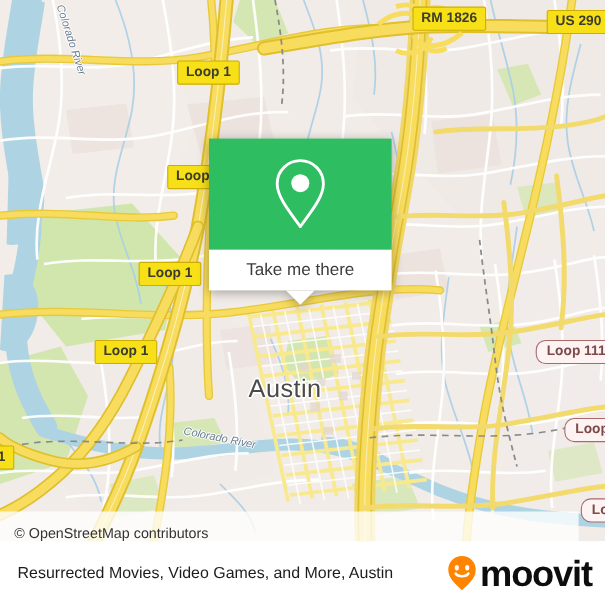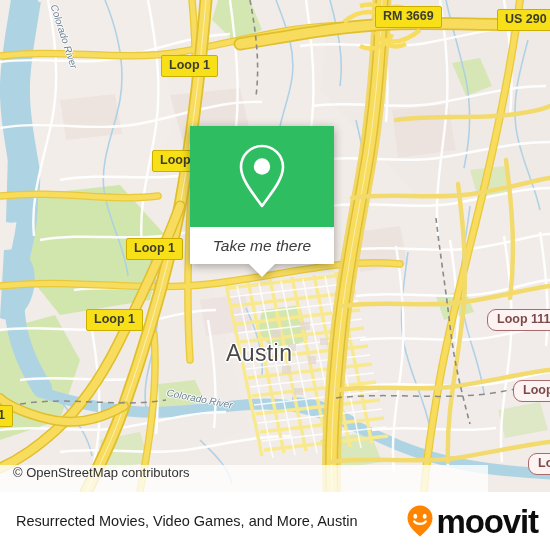--- a/index.html
+++ b/index.html
@@ -74,23 +74,22 @@
     color: #7d4a4a;
     padding: 3px 9px 4px 9px;
     border-radius: 9px;
   }
 
   
   #popup {
     position: absolute;
     left: 190px;
     top: 126px;
-    width: 144px;
+    width: 166px;
     filter: drop-shadow(0 2px 5px rgba(0,0,0,0.33));
-    font-style: italic;
   }
   #popup-head {
     height: 101px;
     background: #2fbd62;
     display: flex;
     align-items: center;
     justify-content: center;
   }
   #popup-body {
     height: 37px;
@@ -112,25 +111,25 @@
     border-left: 13px solid transparent;
     border-right: 13px solid transparent;
     border-top: 13px solid #ffffff;
   }
 
   
   #attribution {
     position: absolute;
     left: 0;
     bottom: 0;
-    width: 488px;
+    width: 526px;
     height: 27px;
     background: rgba(255,255,255,0.78);
     display: flex;
-    align-items: flex-start;
+    align-items: flex-end;
   }
   #attribution-text {
     font-size: 13px;
     color: #333333;
     padding-left: 13px;
   }
 
   
   #footer {
     position: absolute;
@@ -414,21 +413,21 @@
         </g>
       </g>
     </svg>
 
     <div class="map-label city-label" style="left:226px; top:340px;">Austin</div>
 
     <div class="map-label river-label" style="left:59px; top:3px; transform:rotate(72deg); transform-origin:left top;">Colorado River</div>
 
     <div class="map-label river-label" style="left:168px; top:387px; transform:rotate(11deg); transform-origin:left top;">Colorado River</div>
 
-    <div class="shield shield-yellow" style="left:375px; top:6px;">RM 3669</div>
+    <div class="shield shield-yellow" style="left:375px; top:6px;">RM 1826</div>
     <div class="shield shield-yellow" style="left:497px; top:9px;">US 290</div>
     <div class="shield shield-yellow" style="left:161px; top:55px;">Loop 1</div>
     <div class="shield shield-yellow" style="left:152px; top:150px;">Loop 1</div>
     <div class="shield shield-yellow" style="left:126px; top:238px;">Loop 1</div>
     <div class="shield shield-yellow" style="left:86px; top:309px;">Loop 1</div>
     <div class="shield shield-yellow" style="left:-10px; top:405px;">1</div>
     <div class="shield shield-brown" style="left:487px; top:309px;">Loop 111</div>
     <div class="shield shield-brown" style="left:513px; top:380px;">Loop 1</div>
     <div class="shield shield-brown" style="left:528px; top:453px;">Loo</div>
 

